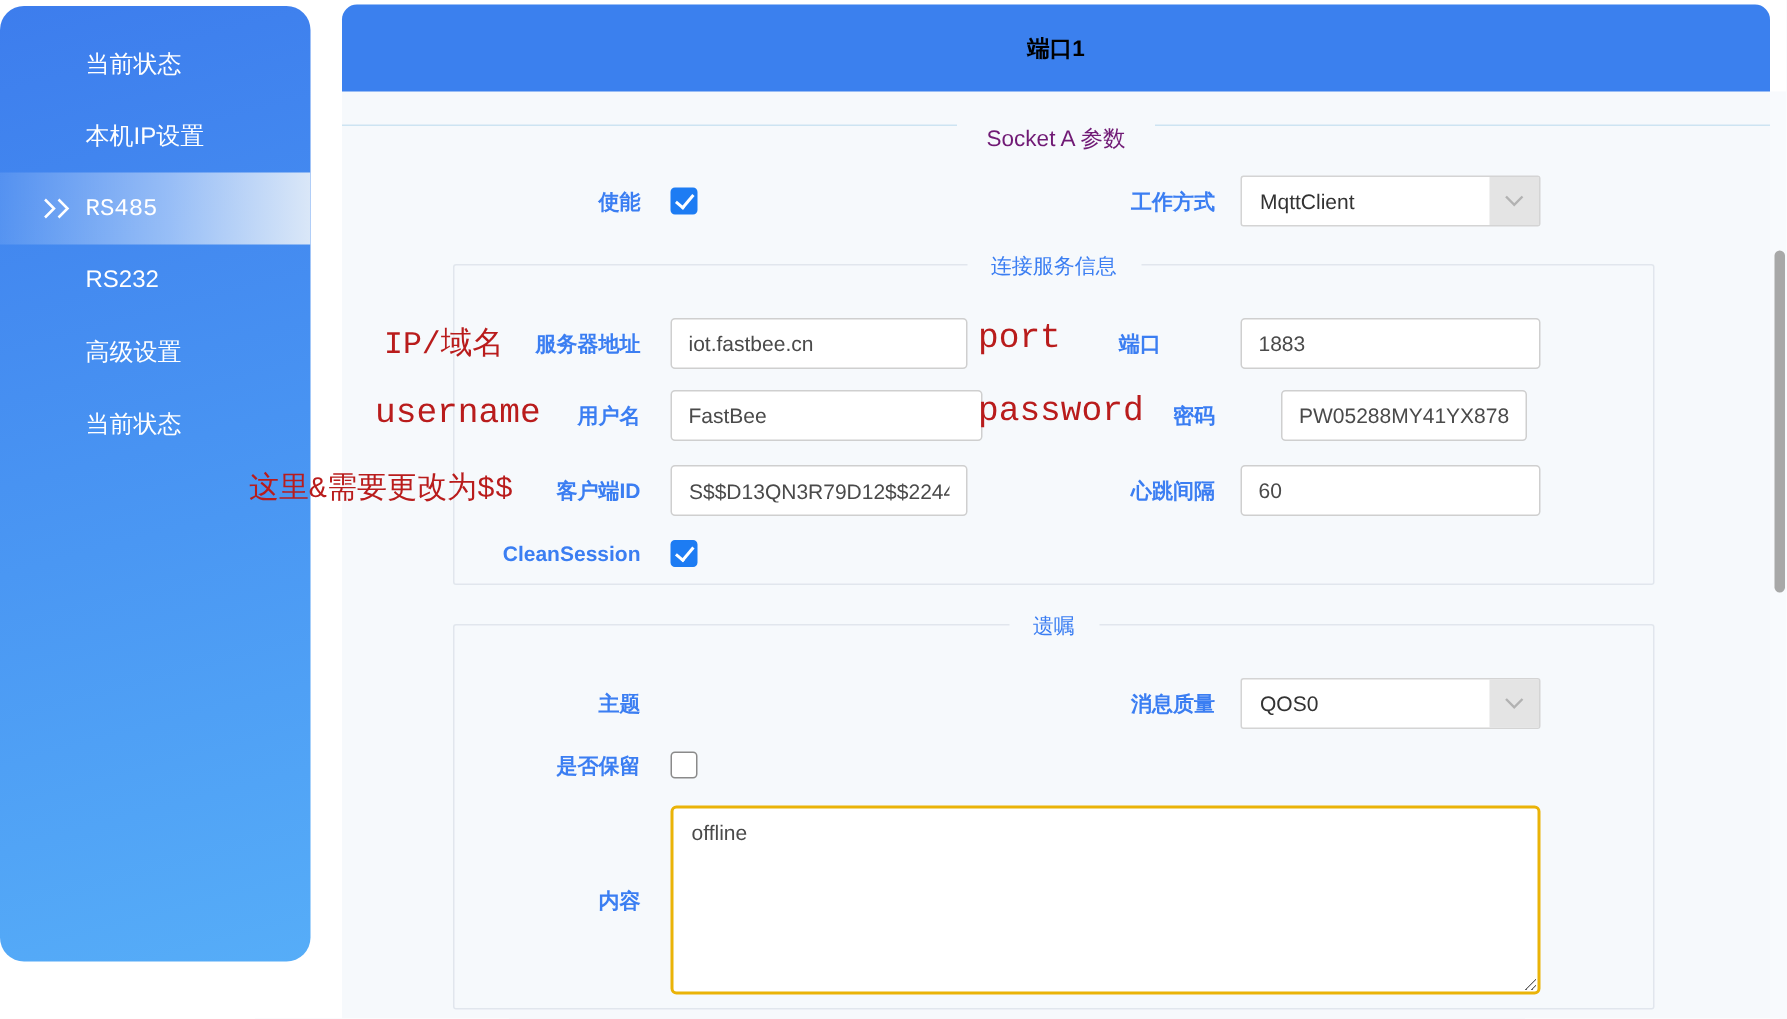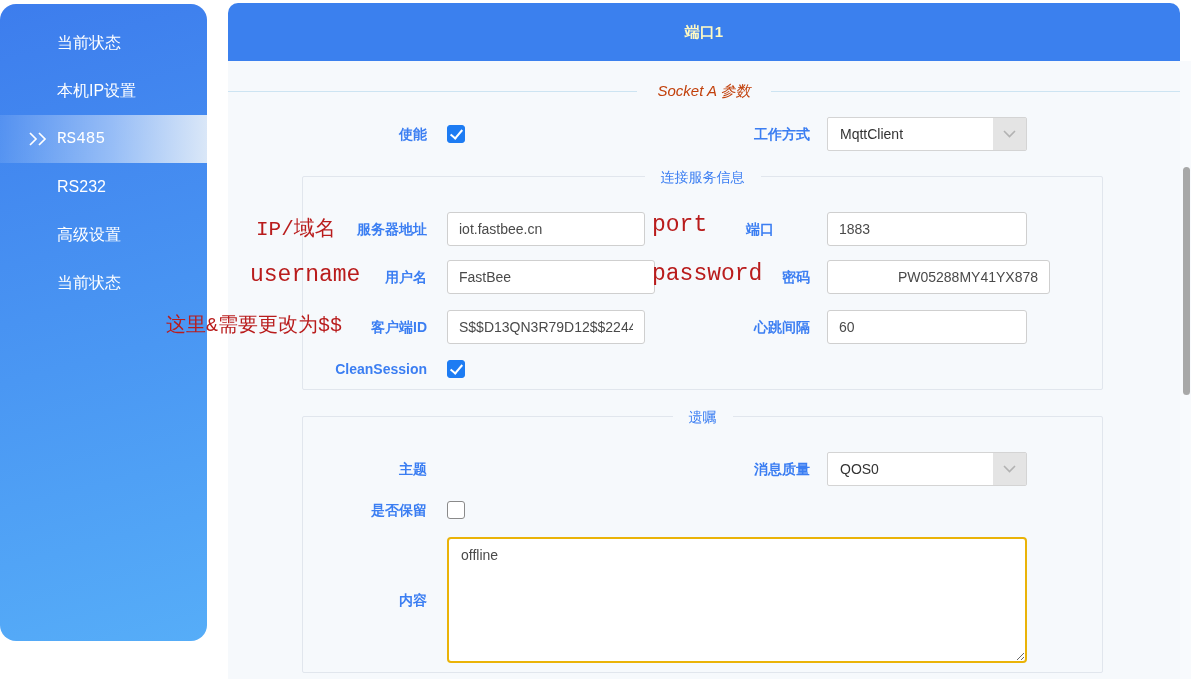--- a/index.html
+++ b/index.html
@@ -30,25 +30,25 @@
   .menu-item .chevrons { position: absolute; left: 28px; top: 17px; }
 
   
   .panel {
     position: absolute; left: 228px; top: 3px; width: 952px; height: 676px;
     background: #f6f9fc; border-radius: 10px 10px 0 0;
   }
   .panel-header {
     height: 58px; background: #3b80ee; border-radius: 10px 10px 0 0;
     display: flex; align-items: center; justify-content: center;
-    color: #fef9c3; font-size: 15px; font-weight: bold; text-align: right;
+    color: #000000; font-size: 15px; font-weight: bold; text-align: right;
   }
   .section-divider {
     position: absolute; left: 0; right: 0; top: 80px; height: 16px;
-    display: flex; align-items: center; color: #c2410c; font-size: 15px; font-style: italic;
+    display: flex; color: #701a75; font-size: 15px;
   }
   .section-divider .line { flex: 1; height: 1px; background: #cde4f2; }
   .section-divider .txt { padding: 0 20px; white-space: nowrap; }
 
   
   .lbl {
     position: absolute; width: 100px; height: 34px; line-height: 34px;
     text-align: right; color: #3b7ef2; font-size: 14px; font-weight: bold;
     white-space: nowrap;
   }
@@ -161,21 +161,21 @@
   </div>
 
   <div class="lbl" style="left:99px; top:209px;">服务器地址</div>
   <input class="txt-input" style="left: 219px; top: 209px; width: 198px;" value="iot.fastbee.cn">
   <div class="lbl" style="left:482px; top:209px;text-align:center;">端口</div>
   <input class="txt-input" style="left: 599px; top: 209px; width: 200px;" value="1883">
 
   <div class="lbl" style="left:99px; top:257px;">用户名</div>
   <input class="txt-input" style="left: 219px; top: 257px; width: 208px;" value="FastBee">
   <div class="lbl" style="left:482px; top:257px;">密码</div>
-  <input class="txt-input" style="left: 599px; top: 257px; width: 223px; text-align: right;" value="PW05288MY41YX878">
+  <input class="txt-input" style="left: 626px; top: 257px; width: 164px;" value="PW05288MY41YX878">
 
   <div class="lbl" style="left:99px; top:307px;">客户端ID</div>
   <input class="txt-input" style="left: 219px; top: 307px; width: 198px;" value="S$$D13QN3R79D12$$2244$S">
   <div class="lbl" style="left:482px; top:307px;">心跳间隔</div>
   <input class="txt-input" style="left: 599px; top: 307px; width: 200px;" value="60">
 
   <div class="lbl" style="left:99px; top:349px;">CleanSession</div>
   <div class="checkbox checked" style="left:219px; top:357px;"></div>
 
   <div class="fieldset" style="left:74px; top:413px; width:801px; height:257px;">

